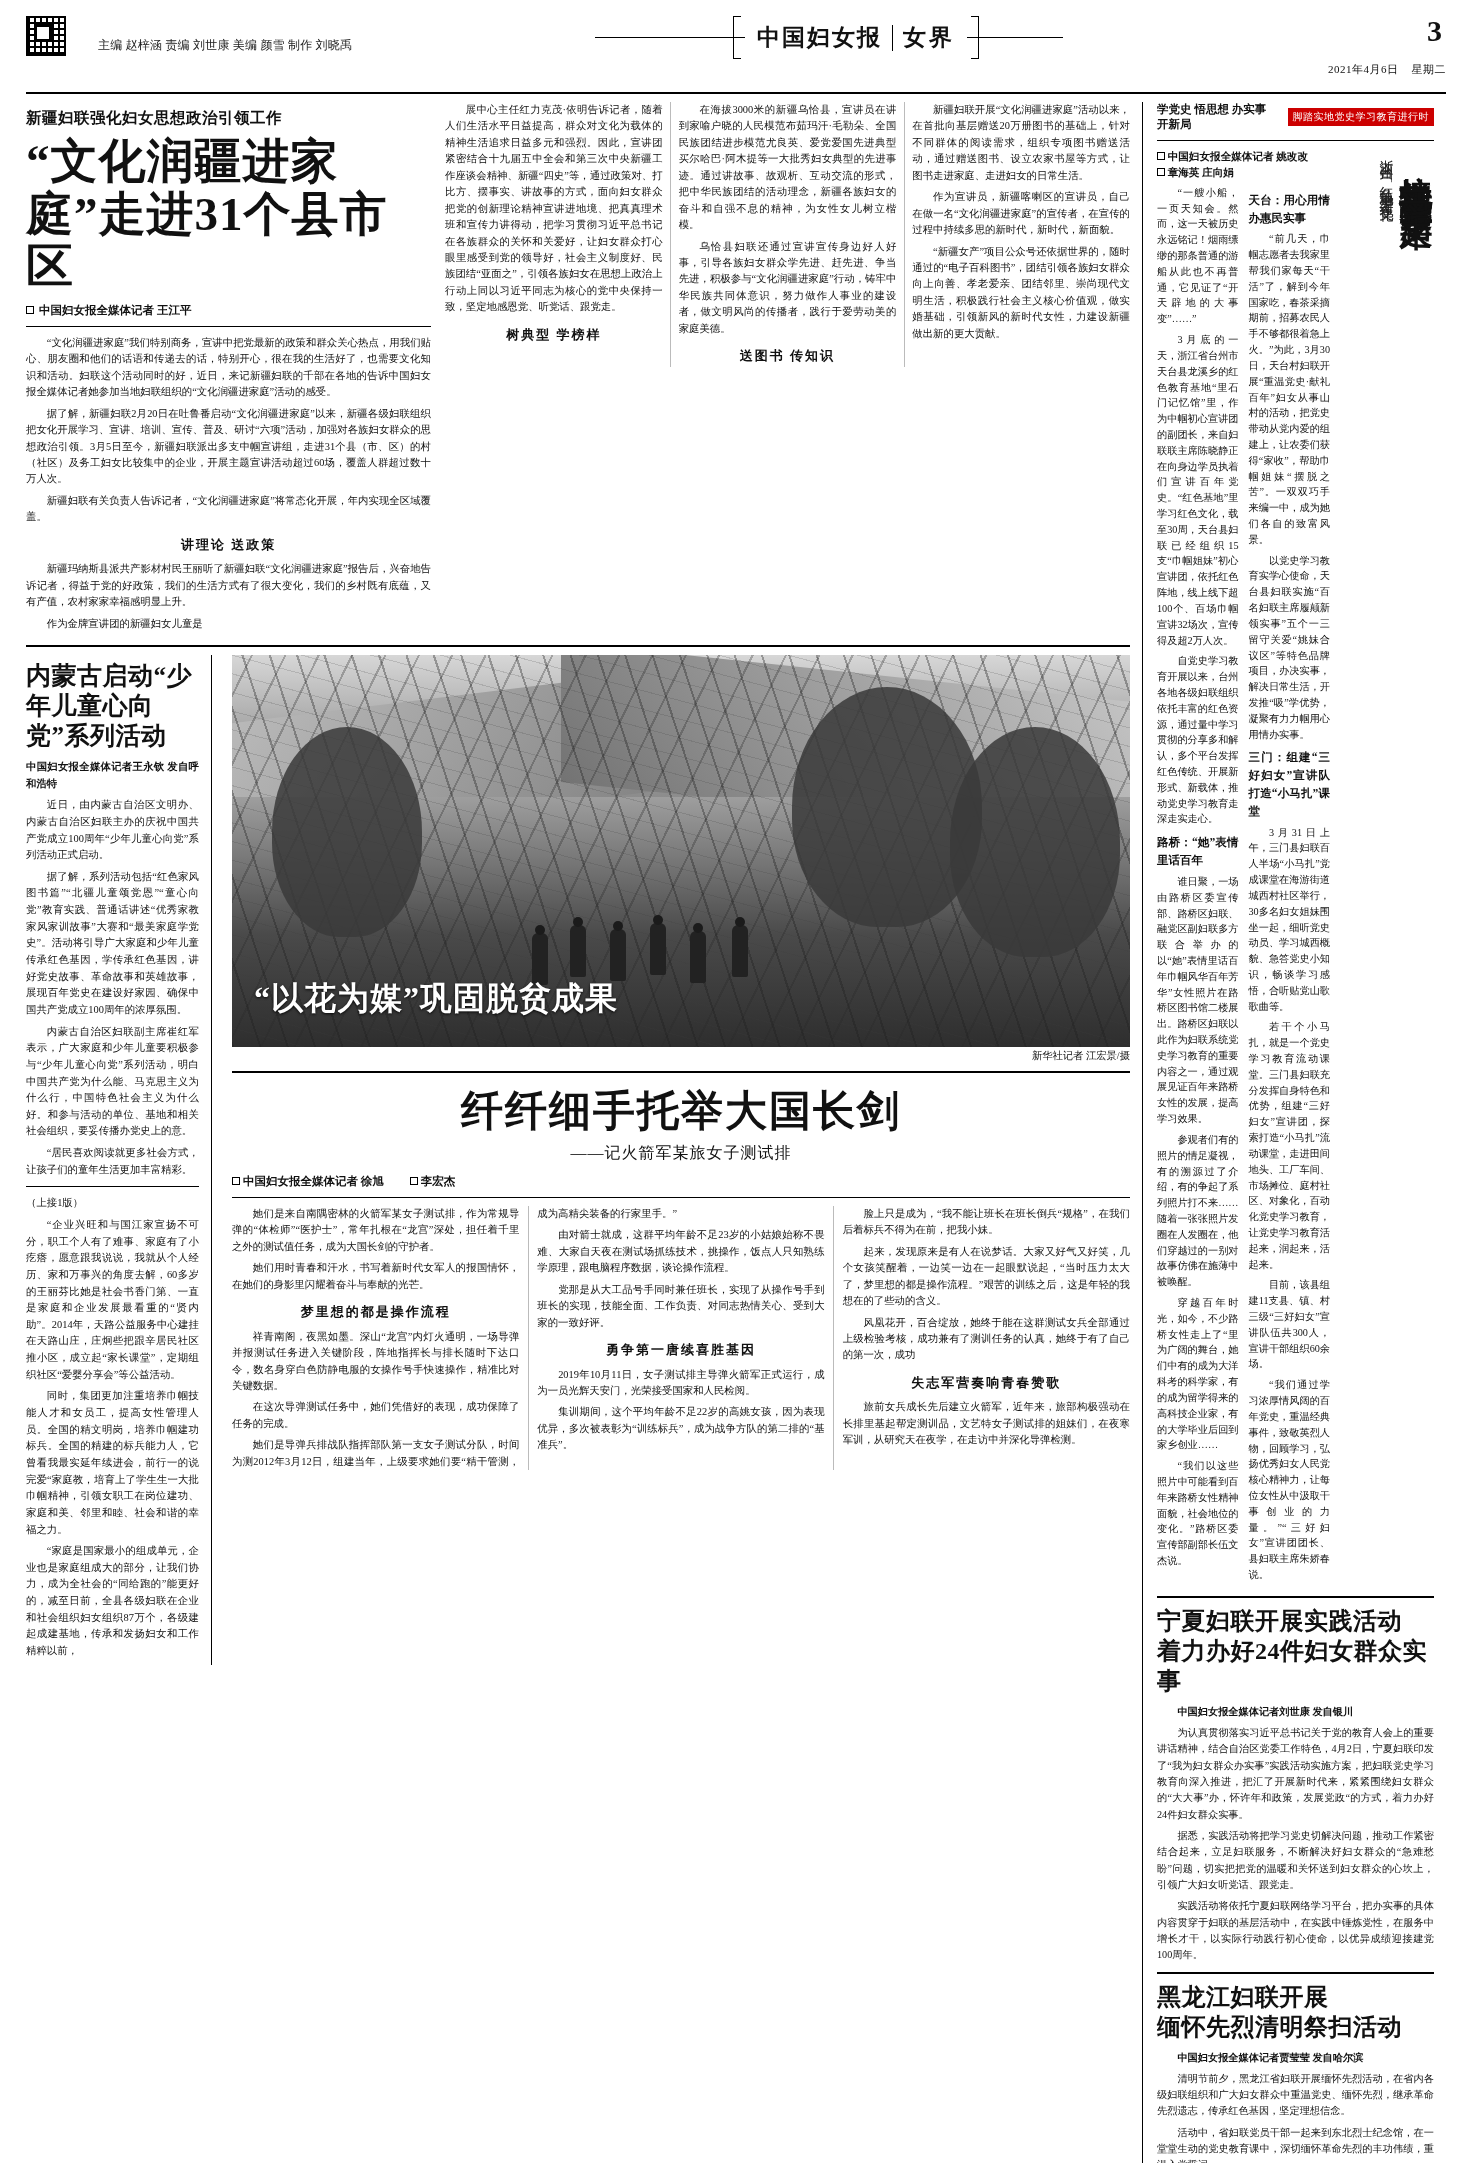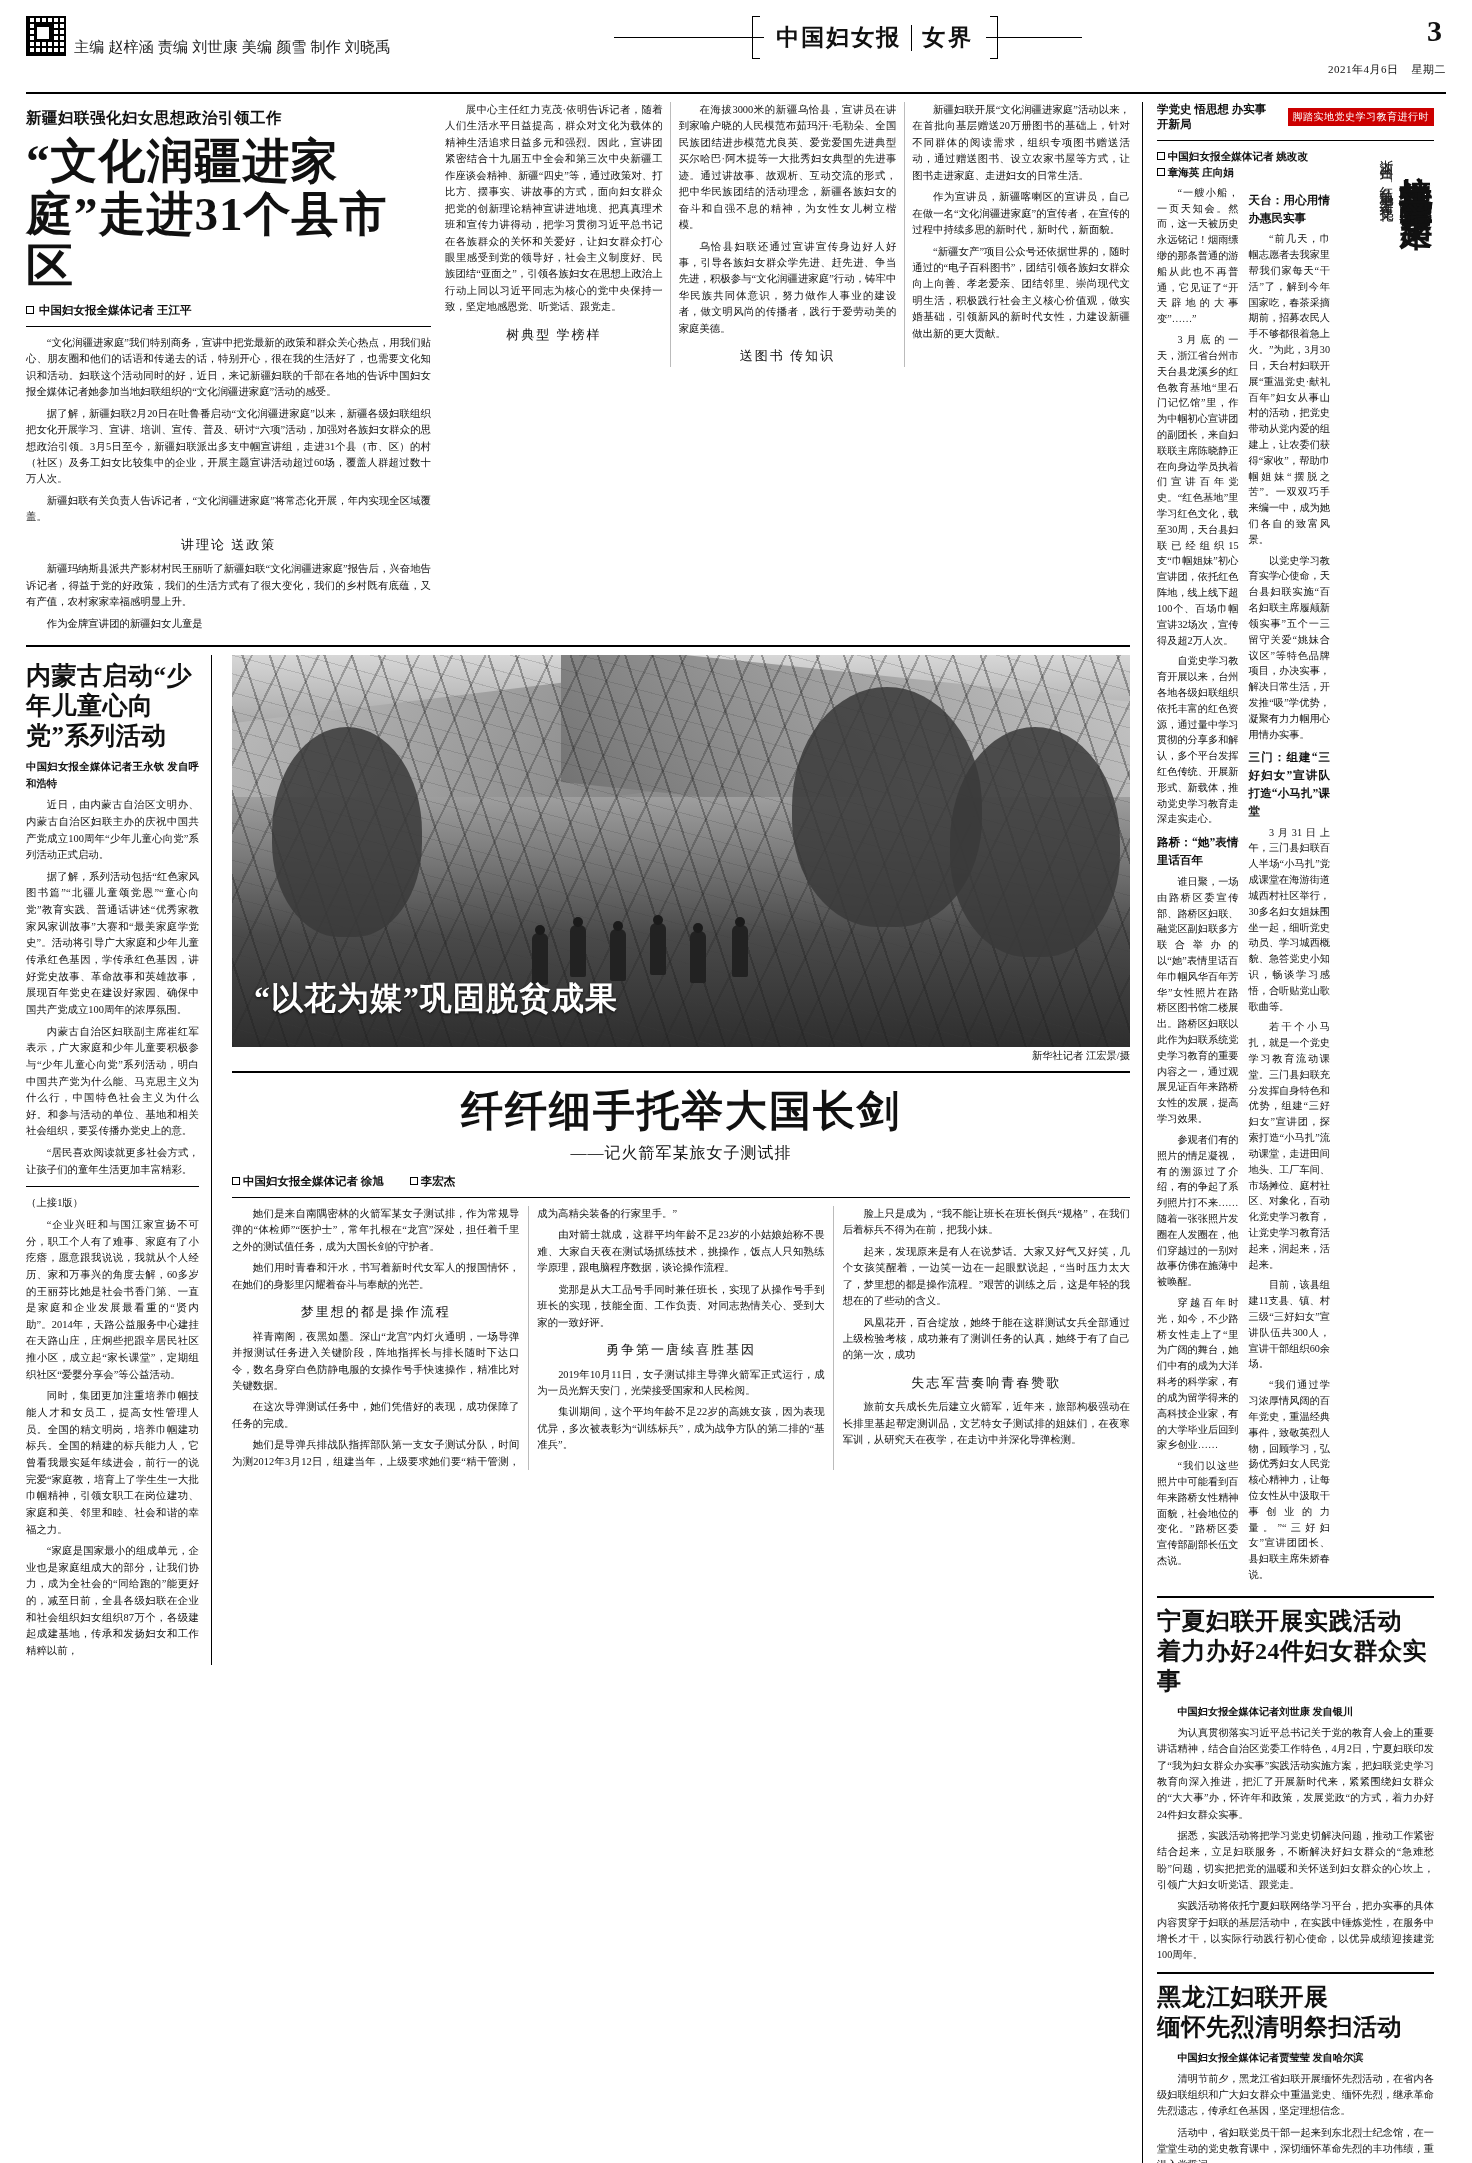--- a/index.html
+++ b/index.html
@@ -39,26 +39,27 @@
     background-color: #fff;
     border: 2px solid #000;
     position: relative;
   }
   .qr::after{
     content:"";
     position:absolute; left:6px; top:6px; width:12px; height:12px;
     border:3px solid #000; background:#fff;
   }
   .mast-credit {
-    font-size: 15px;
+    font-size: 12px;
     line-height: 1.25;
     color: #222;
     margin-top: 24px;
     letter-spacing: 0.2px;
     white-space: nowrap;
+    margin-left: 24px;
   }
   .mast-center {
     flex: 1;
     display: flex;
     align-items: center;
     justify-content: center;
     gap: 0px;
     margin-top: 8px;
   }
   .mast-rule {
@@ -164,21 +165,21 @@
     column-count: 3;
     column-gap: 18px;
     column-rule: 1px solid #bbb;
     font-size: 10.4px;
     line-height: 1.58;
     text-align: justify;
   }
   p.body { margin: 0 0 5px 0; text-indent: 2em; }
   .subhead {
     text-align: center;
-    font-weight: normal;
+    font-weight: bold;
     font-size: 13px;
     margin: 9px 0 6px 0;
     letter-spacing: 2px;
   }
 
   
   .top-article { display: flex; gap: 14px; }
   .top-left { width: 405px; }
   .top-right { flex: 1; }
   .top-left-cols { font-size: 10.4px; line-height: 1.58; text-align: justify; }

